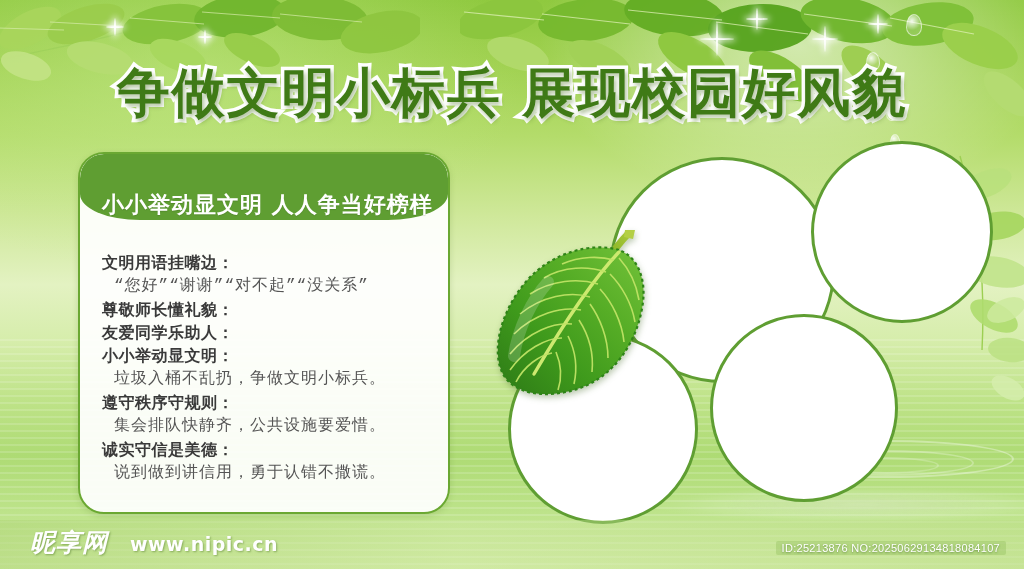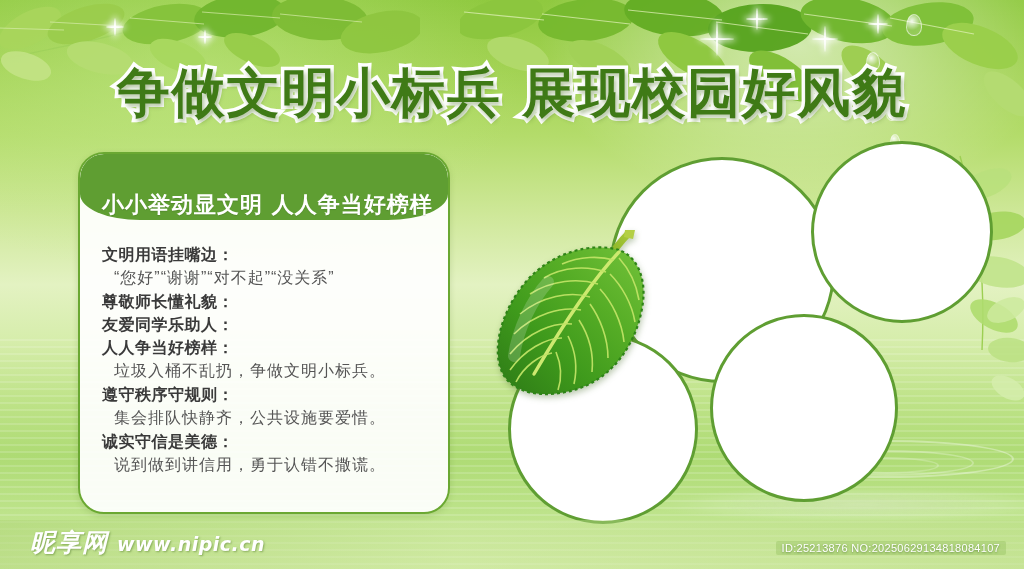--- a/index.html
+++ b/index.html
@@ -91,30 +91,30 @@
     padding-left:22px;
     box-sizing:border-box;
   }
   #panel-header-text{
     color:#ffffff;font-weight:bold;font-size:22px;letter-spacing:1px;
     font-family:"DejaVu Sans","Liberation Sans",sans-serif;
     text-shadow:0 1px 1px rgba(0,0,0,.12);
     white-space:nowrap;
   }
   #panel-body{
-    padding:24px 16px 0 22px;
+    padding:32px 16px 0 22px;
   }
   .rule{margin-bottom:1px;}
   .rule-title{
     font-family:"DejaVu Sans","Liberation Sans",sans-serif;
     font-size:16px;font-weight:bold;color:#3a3a3a;
     line-height:22px;letter-spacing:.5px;
   }
   .rule-detail{
-    font-family:Liberation Sans, sans-serif;
+    font-family:Liberation Mono, monospace;
     font-size:16px;color:#555555;
     line-height:24px;letter-spacing:1px;
     padding-left:12px;
   }
 
   
   .photo-circle{
     position:absolute;
     background:#ffffff;
     border:3px solid #5f9e32;
@@ -130,31 +130,31 @@
   }
 
   
   #watermark{
     position:absolute;left:0;bottom:0;width:100%;height:49px;
     background:linear-gradient(90deg, rgba(176,214,120,.55) 0%, rgba(210,233,165,.35) 45%, rgba(188,221,135,.45) 100%);
     pointer-events:none;
   }
   #wm-logo{
     position:absolute;left:30px;bottom:10px;
-    display:flex;align-items:baseline;gap:9px;
+    display:flex;align-items:baseline;gap:22px;
   }
   #wm-logo-cn{
     font-family:"DejaVu Sans","Liberation Sans",sans-serif;
     font-size:25px;font-weight:bold;color:#ffffff;
     font-style:italic;letter-spacing:1px;
     text-shadow:1px 1px 2px rgba(90,130,50,.55);
   }
   #wm-logo-url{
     font-family:"DejaVu Sans","Liberation Sans",sans-serif;
-    font-size:19px;font-style:italic;font-weight:bold;color:#ffffff;
+    font-size:19px;font-weight:bold;color:#ffffff;
     letter-spacing:.5px;
     text-shadow:1px 1px 2px rgba(90,130,50,.55);
   }
   #wm-id{
     position:absolute;right:18px;bottom:14px;
     font-family:"Liberation Sans","DejaVu Sans",sans-serif;
     font-size:11px;color:#ffffff;letter-spacing:.3px;
     text-shadow:0 1px 2px rgba(70,110,40,.6);
     background:rgba(140,185,85,.35);
     padding:1px 6px;border-radius:2px;
@@ -320,21 +320,21 @@
         <div class="rule-title">文明用语挂嘴边：</div>
         <div class="rule-detail">“您好”“谢谢”“对不起”“没关系”</div>
       </div>
       <div class="rule">
         <div class="rule-title">尊敬师长懂礼貌：</div>
       </div>
       <div class="rule">
         <div class="rule-title">友爱同学乐助人：</div>
       </div>
       <div class="rule">
-        <div class="rule-title">人人争当好榜样：</div>
+        <div class="rule-title">小小举动显文明：</div>
         <div class="rule-detail">垃圾入桶不乱扔，争做文明小标兵。</div>
       </div>
       <div class="rule">
         <div class="rule-title">遵守秩序守规则：</div>
         <div class="rule-detail">集会排队快静齐，公共设施要爱惜。</div>
       </div>
       <div class="rule">
         <div class="rule-title">诚实守信是美德：</div>
         <div class="rule-detail">说到做到讲信用，勇于认错不撒谎。</div>
       </div>

